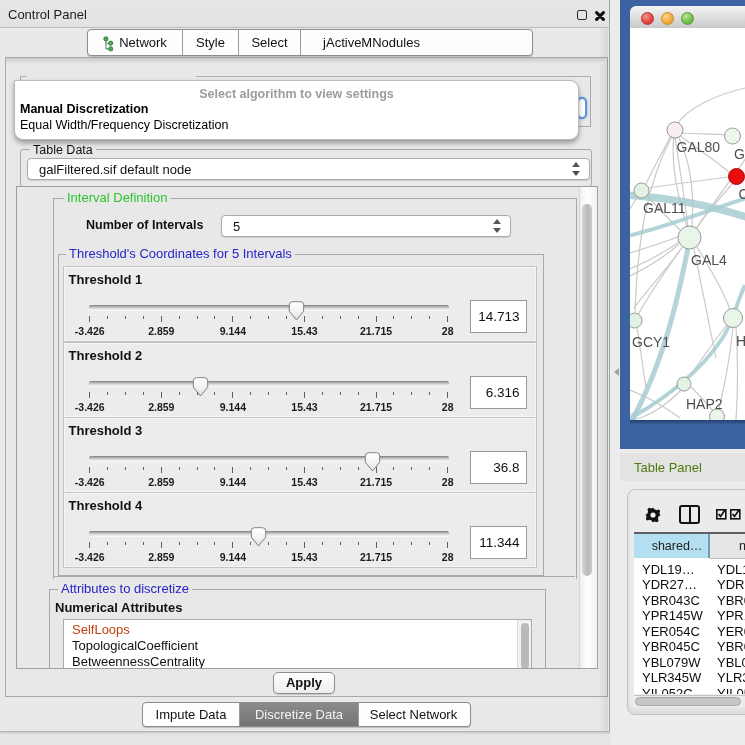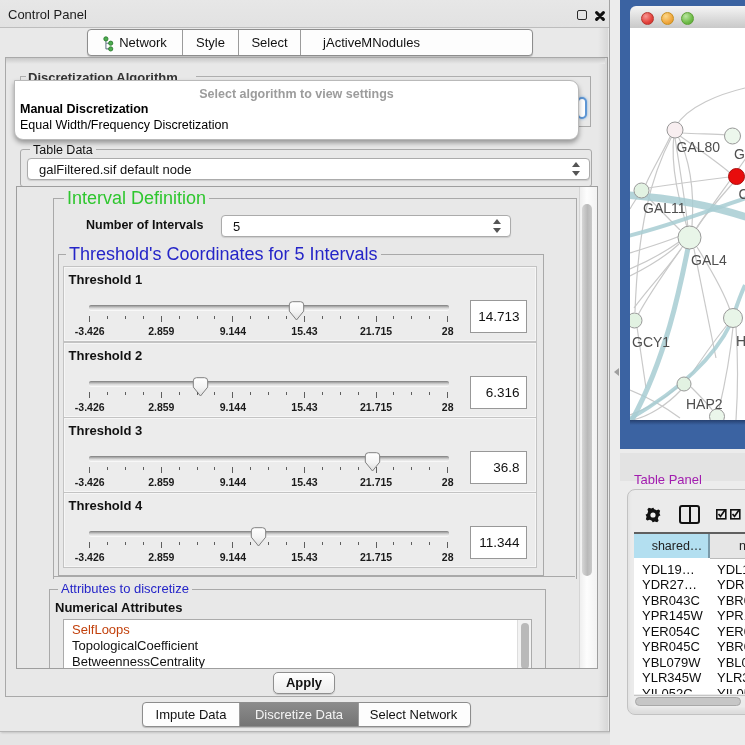--- a/index.html
+++ b/index.html
@@ -32,21 +32,21 @@
   .combo{background:#fff;border:1px solid #ababab;border-radius:4px;
          box-shadow:0 1px 1px rgba(0,0,0,0.12);font-size:13px;color:#111;}
   .combo .tx{position:absolute;left:11px;top:3px;}
   .arrows{position:absolute;width:9px;height:14px;}
   .arrows:before,.arrows:after{content:"";position:absolute;left:0;
      border-left:4.5px solid transparent;border-right:4.5px solid transparent;}
   .arrows:before{top:0;border-bottom:5px solid #555;}
   .arrows:after{bottom:0;border-top:5px solid #555;}
   
   .gb{border:1px solid #a9a9a9;border-radius:2px;}
-  .gt{position:absolute;font-size:18px;background:#e8e8e8;padding:0 3px;line-height:12px;}
+  .gt{position:absolute;font-size:13px;background:#e8e8e8;padding:0 3px;line-height:12px;}
   
   .tpanel{left:63px;width:472px;height:74px;background:#ececec;
           border:1px solid #c3c3c3;box-shadow:inset 0 0 0 1px #f6f6f6;}
   .tpanel .ttl{position:absolute;left:5px;top:5px;font-size:13px;font-weight:bold;color:#111;}
   .track{position:absolute;left:25.5px;top:38px;width:360px;height:4px;border-radius:2px;
          background:linear-gradient(#9d9d9d,#d9d9d9 55%,#efefef);
          border-top:1px solid #8b8b8b;border-bottom:1px solid #f8f8f8;}
   .thumb{position:absolute;top:34px;width:17px;height:20px;}
   .tfield{position:absolute;left:406px;top:33px;width:49px;height:31px;background:#fff;
           border:1px solid #989898;font-size:13.5px;color:#111;text-align:right;
@@ -70,21 +70,21 @@
   #netwin{left:620px;top:0;width:125px;height:449px;background:#3b63a2;}
   #nettb{left:630px;top:6px;width:115px;height:22px;border-top-left-radius:6px;
          background:linear-gradient(#f5f5f5,#dcdcdc 55%,#c9c9c9);
          border-bottom:1px solid #9d9d9d;}
   .tl{position:absolute;top:5.5px;width:11px;height:11px;border-radius:50%;}
   #netcanvas{left:630px;top:28px;width:115px;height:392px;background:#fff;overflow:hidden;}
   #netshadow{left:630px;top:420px;width:115px;height:5px;
              background:linear-gradient(rgba(20,35,70,0.55),rgba(61,103,165,0));}
   
   #tpbar{left:620px;top:453px;width:125px;height:28px;background:#e3e3e3;}
-  #tpbar .t{position:absolute;left:14px;top:19px;font-size:13px;color:#a21caf;}
+  #tpbar .t{position:absolute;left:14px;top:7px;font-size:13px;color:#4d7c0f;}
   #tablebox{left:627px;top:489px;width:130px;height:224px;background:#ebebeb;
             border:1px solid #c2c2c2;border-radius:8px 0 0 8px;box-shadow:inset 0 -4px 5px rgba(0,0,0,0.07);}
   .row{position:absolute;left:0;width:100%;font-size:13px;color:#0d0d0d;}
 </style>
 </head>
 <body>
 
 <div class="abs" id="cpwin">
   <div class="abs" id="cptitle">
       <span class="t">Control Panel</span>
@@ -103,21 +103,20 @@
         <path d="M2.9 3 V13 M2.9 7.2 H7.7 M2.9 12.9 H7.7" stroke="#6e7f8f" stroke-width="1.1" fill="none"></path>
         <circle cx="2.9" cy="2.9" r="2.1" fill="#4cae4f" stroke="#2c7a30" stroke-width="0.9"></circle>
         <circle cx="7.7" cy="7.2" r="2.1" fill="#4cae4f" stroke="#2c7a30" stroke-width="0.9"></circle>
         <circle cx="7.7" cy="12.9" r="2.1" fill="#4cae4f" stroke="#2c7a30" stroke-width="0.9"></circle>
       </svg>Network</div>
     <div class="s" style="width:56px;">Style</div>
     <div class="s" style="width:62px;">Select</div>
     <div class="s" style="width:142px;text-align:right;">jActiveMNodules</div>
   </div>
 
-  <div class="abs" style="left:28px;top:70px;font-size:13px;font-weight:600;color:#333;">Discretization Algorithm</div>
   <div class="abs" style="left:20px;top:76px;width:6px;height:1px;background:#aeaeae;"></div>
   <div class="abs" style="left:196px;top:76px;width:395px;height:1px;background:#aeaeae;"></div>
   <div class="abs" style="left:20px;top:76px;width:1px;height:4px;background:#aeaeae;"></div>
   <div class="abs" style="left:590px;top:77px;width:1px;height:49px;background:#a9a9a9;"></div>
   <div class="abs" style="left:577px;top:126px;width:14px;height:1px;background:#a9a9a9;"></div>
 
   <div class="abs" style="left:577px;top:97px;width:6px;height:18px;background:#fff;border:2.5px solid #5e96d4;border-radius:5px;box-shadow:0 0 3px #7eaede;"></div>
 
   <div class="abs" id="popup">
     <div class="hint">Select algorithm to view settings</div>

